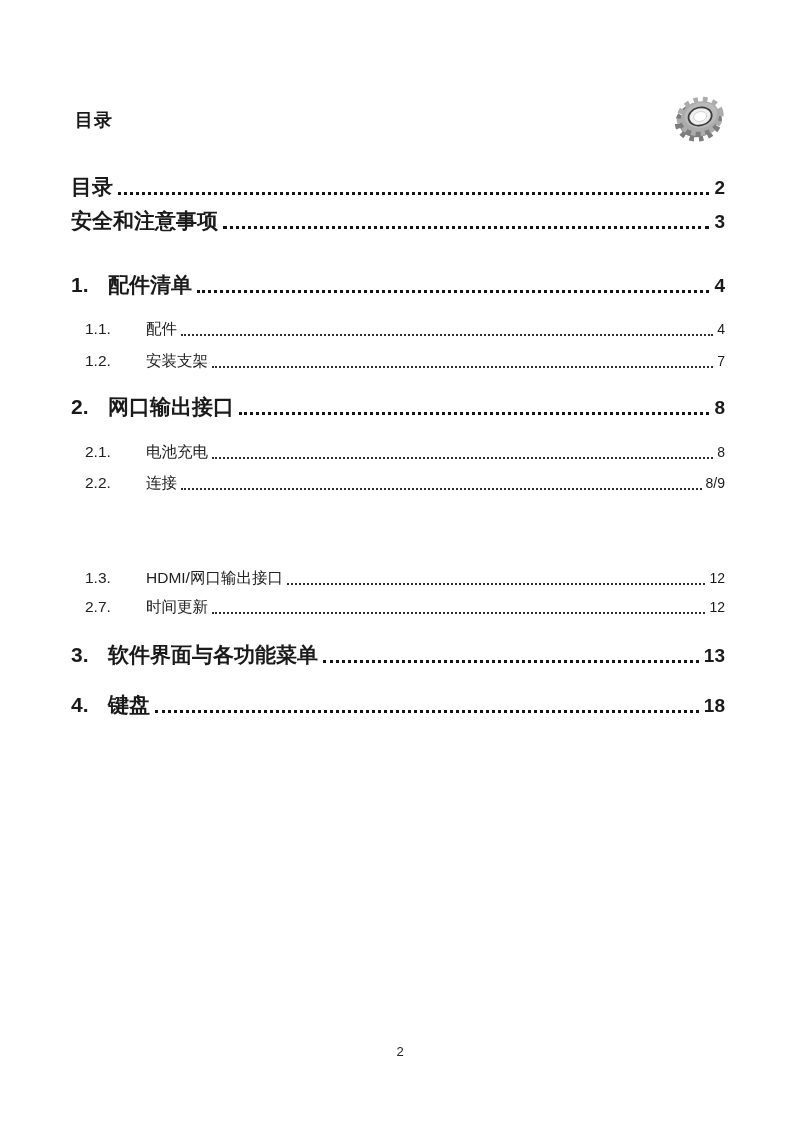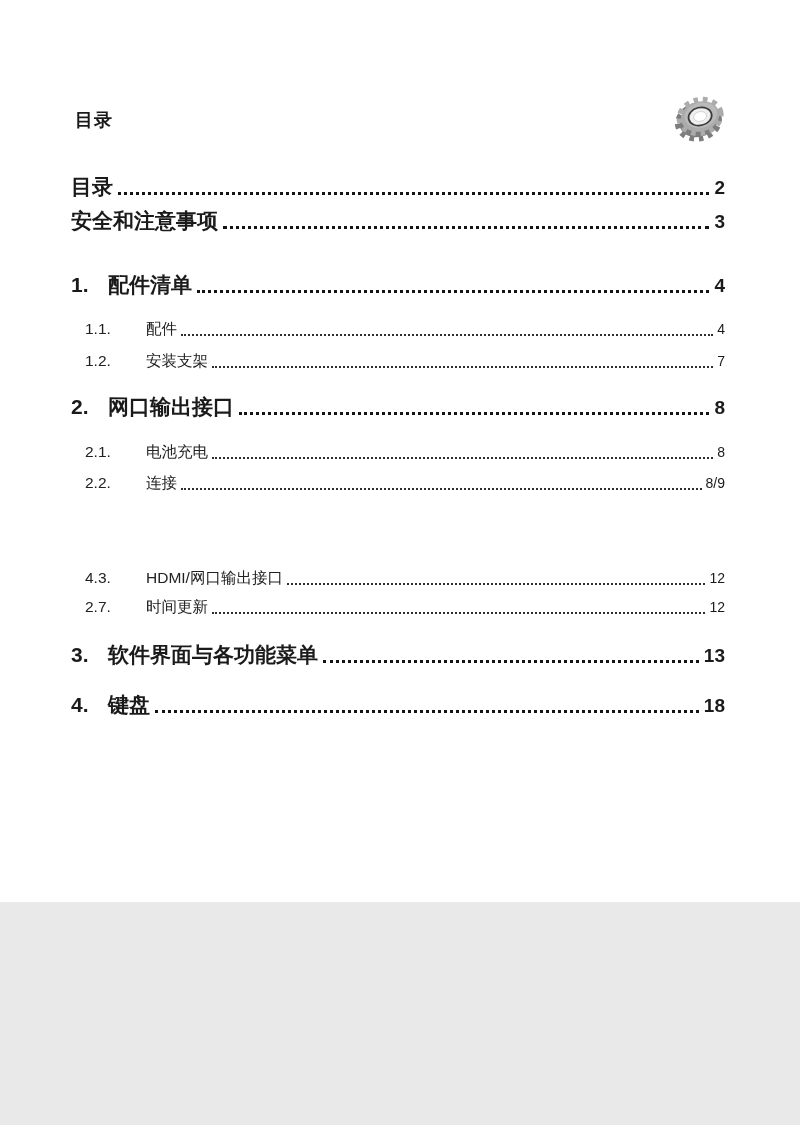--- a/index.html
+++ b/index.html
@@ -3,21 +3,21 @@
 <meta charset="utf-8">
 <style>
   html, body {
     margin: 0;
     padding: 0;
     background: #e9e9e9;
   }
   .page {
     position: relative;
     width: 800px;
-    height: 902px;
+    height: 1125px;
     margin: 0 auto;
     background: #ffffff;
     font-family: "Liberation Sans", "DejaVu Sans", sans-serif;
     color: #1a1a1a;
     overflow: hidden;
   }
   .doc-heading {
     position: absolute;
     left: 75px;
     top: 108px;
@@ -161,21 +161,21 @@
   <div class="toc-row l2" style="top:472px">
     <span class="num">2.2.</span>
     <span class="title">连接</span>
     <span class="leader"></span>
     <span class="pagenum">8/9</span>
   </div>
 
 
 
   <div class="toc-row l2" style="top:567px">
-    <span class="num">4.3.</span>
+    <span class="num">1.3.</span>
     <span class="title">HDMI/网口输出接口</span>
     <span class="leader"></span>
     <span class="pagenum">12</span>
   </div>
 
   <div class="toc-row l2" style="top:596px">
     <span class="num">2.7.</span>
     <span class="title">时间更新</span>
     <span class="leader"></span>
     <span class="pagenum">12</span>

